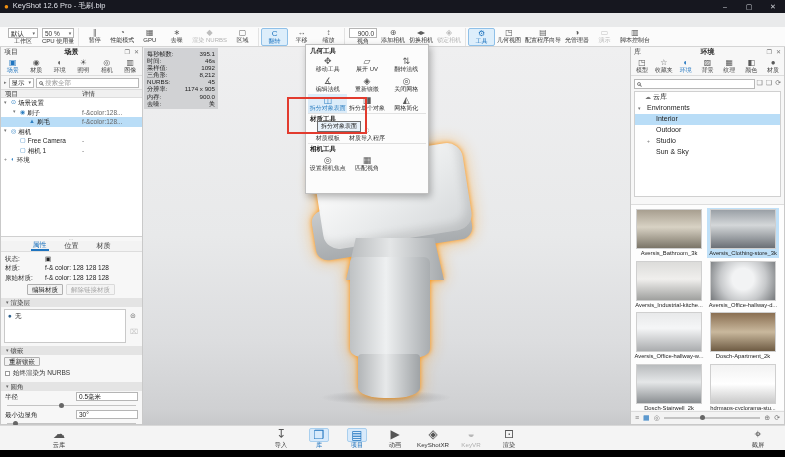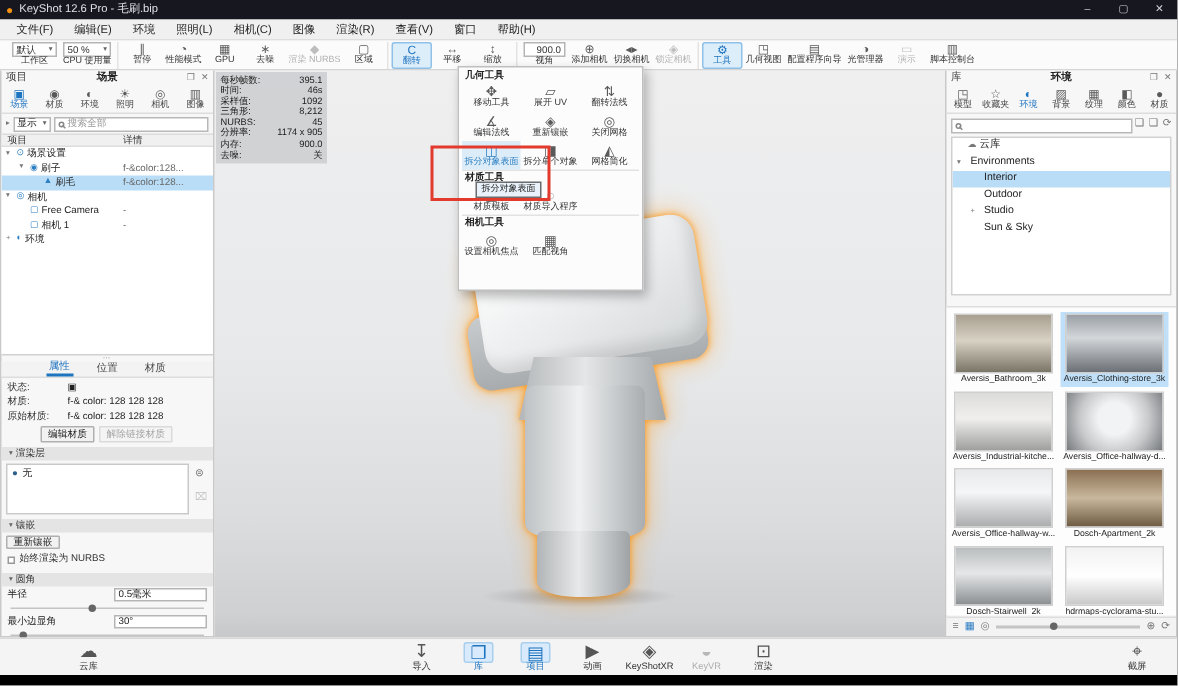--- a/index.html
+++ b/index.html
@@ -135,33 +135,20 @@
   <div class="abs titlebar">
     <span class="logo">●</span>
     <span>KeyShot 12.6 Pro - 毛刷.bip</span>
     <div class="winbtns">
       <span class="winbtn">–</span>
       <span class="winbtn">▢</span>
       <span class="winbtn">✕</span>
     </div>
   </div>
 
-  <div class="abs menubar">
-
-  <span class="menuitem">文件(F)</span>
-      <span class="menuitem">编辑(E)</span>
-      <span class="menuitem">环境</span>
-      <span class="menuitem">照明(L)</span>
-      <span class="menuitem">相机(C)</span>
-      <span class="menuitem">图像</span>
-      <span class="menuitem">渲染(R)</span>
-      <span class="menuitem">查看(V)</span>
-      <span class="menuitem">窗口</span>
-      <span class="menuitem">帮助(H)</span>
-    </div>
 
   <div class="abs ribbon">
     <div class="rgroup">
       <div class="rcombo-wrap">
         <div class="rcombo">
           <span>默认</span>
           <span class="caret">▾</span>
         </div>
         <div class="rlabel">工作区</div>
       </div>

